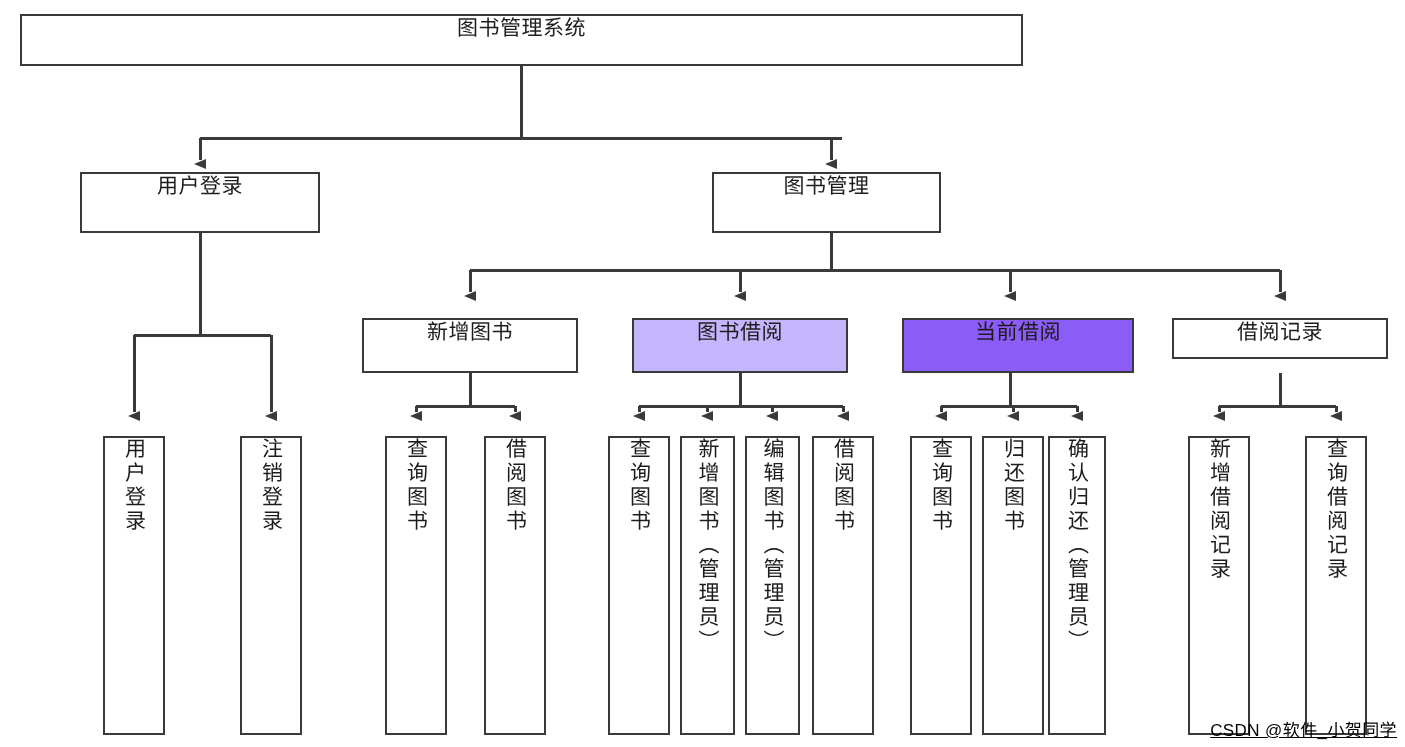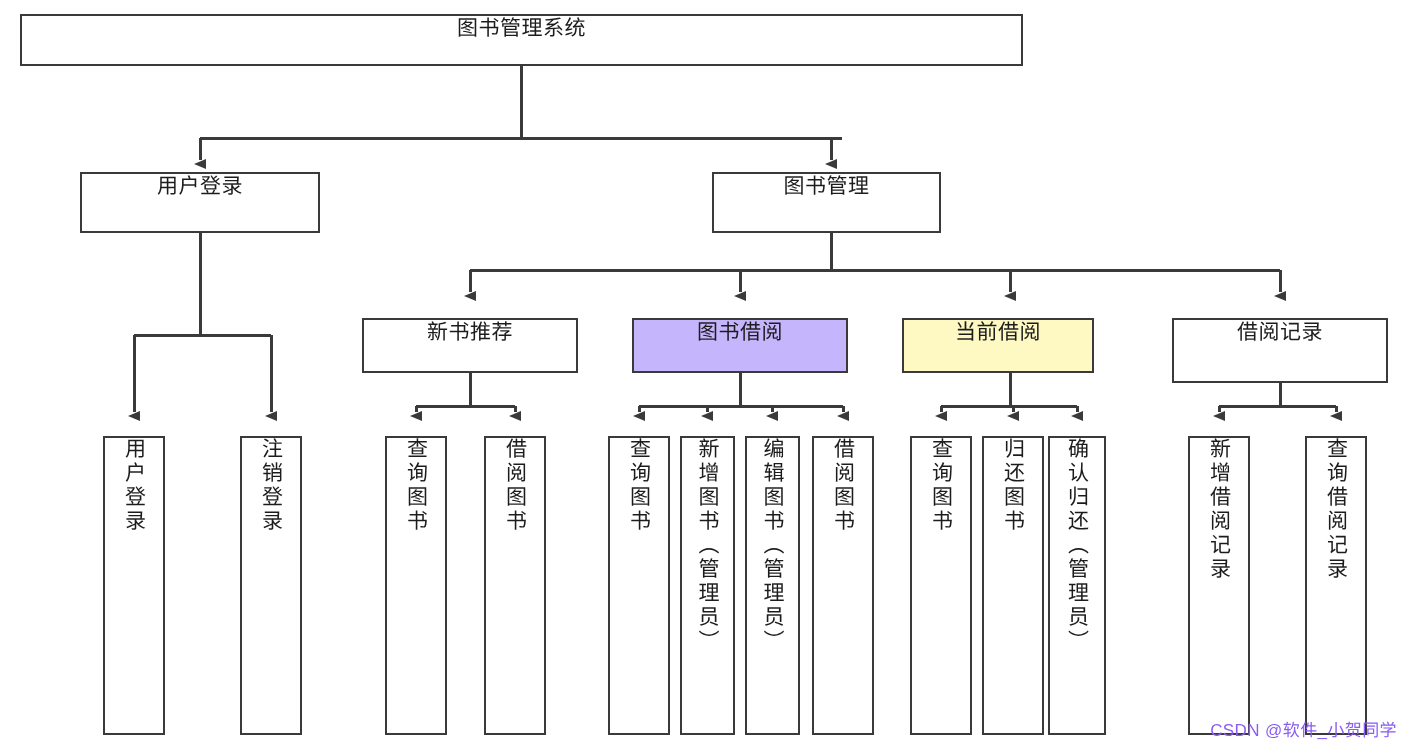--- a/index.html
+++ b/index.html
@@ -129,29 +129,29 @@
   </div>
 
   <div class="node branch" style="left: 80px; top: 172px; width: 240px; height: 61px; border-color: rgb(58, 58, 58); background: rgb(255, 255, 255); color: rgb(28, 28, 28);">
     <span class="node-label">用户登录</span>
   </div>
   <div class="node branch" style="left: 712px; top: 172px; width: 229px; height: 61px; border-color: rgb(58, 58, 58); background: rgb(255, 255, 255); color: rgb(28, 28, 28);">
     <span class="node-label">图书管理</span>
   </div>
 
   <div class="node branch" style="left: 362px; top: 318px; width: 216px; height: 55px; border-color: rgb(58, 58, 58); background: rgb(255, 255, 255); color: rgb(28, 28, 28);">
-    <span class="node-label">新书推荐</span>
+    <span class="node-label">新增图书</span>
   </div>
   <div class="node branch" style="left: 632px; top: 318px; width: 216px; height: 55px; border-color: rgb(58, 58, 58); background: #c4b5fd; color: rgb(28, 28, 28);">
     <span class="node-label">图书借阅</span>
   </div>
-  <div class="node branch" style="left: 902px; top: 318px; width: 192px; height: 55px; border-color: rgb(58, 58, 58); background: #fef9c3; color: rgb(28, 28, 28);">
+  <div class="node branch" style="left: 902px; top: 318px; width: 232px; height: 55px; border-color: rgb(58, 58, 58); background: #8b5cf6; color: rgb(28, 28, 28);">
     <span class="node-label">当前借阅</span>
   </div>
-  <div class="node branch" style="left: 1172px; top: 318px; width: 216px; height: 65px; border-color: rgb(58, 58, 58); background: rgb(255, 255, 255); color: rgb(28, 28, 28);">
+  <div class="node branch" style="left: 1172px; top: 318px; width: 216px; height: 41px; border-color: rgb(58, 58, 58); background: rgb(255, 255, 255); color: rgb(28, 28, 28);">
     <span class="node-label">借阅记录</span>
   </div>
 
   <div class="node leaf" style="left: 103px; top: 436px; width: 62px; height: 299px; border-color: rgb(58, 58, 58); background: rgb(255, 255, 255); color: rgb(28, 28, 28);">
     <span class="node-label">用户登录</span>
   </div>
   <div class="node leaf" style="left: 240px; top: 436px; width: 62px; height: 299px; border-color: rgb(58, 58, 58); background: rgb(255, 255, 255); color: rgb(28, 28, 28);">
     <span class="node-label">注销登录</span>
   </div>
   <div class="node leaf" style="left: 385px; top: 436px; width: 62px; height: 299px; border-color: rgb(58, 58, 58); background: rgb(255, 255, 255); color: rgb(28, 28, 28);">
@@ -181,14 +181,14 @@
   <div class="node leaf" style="left: 1048px; top: 436px; width: 58px; height: 299px; border-color: rgb(58, 58, 58); background: rgb(255, 255, 255); color: rgb(28, 28, 28);">
     <span class="node-label">确认归还（管理员）</span>
   </div>
   <div class="node leaf" style="left: 1188px; top: 436px; width: 62px; height: 299px; border-color: rgb(58, 58, 58); background: rgb(255, 255, 255); color: rgb(28, 28, 28);">
     <span class="node-label">新增借阅记录</span>
   </div>
   <div class="node leaf" style="left: 1305px; top: 436px; width: 62px; height: 299px; border-color: rgb(58, 58, 58); background: rgb(255, 255, 255); color: rgb(28, 28, 28);">
     <span class="node-label">查询借阅记录</span>
   </div>
 
-  <div id="watermark" style="color: #8b5cf6;">CSDN @软件_小贺同学</div>
+  <div id="watermark" style="color: #000000; text-decoration: underline;">CSDN @软件_小贺同学</div>
 </div>
 
 </body></html>

